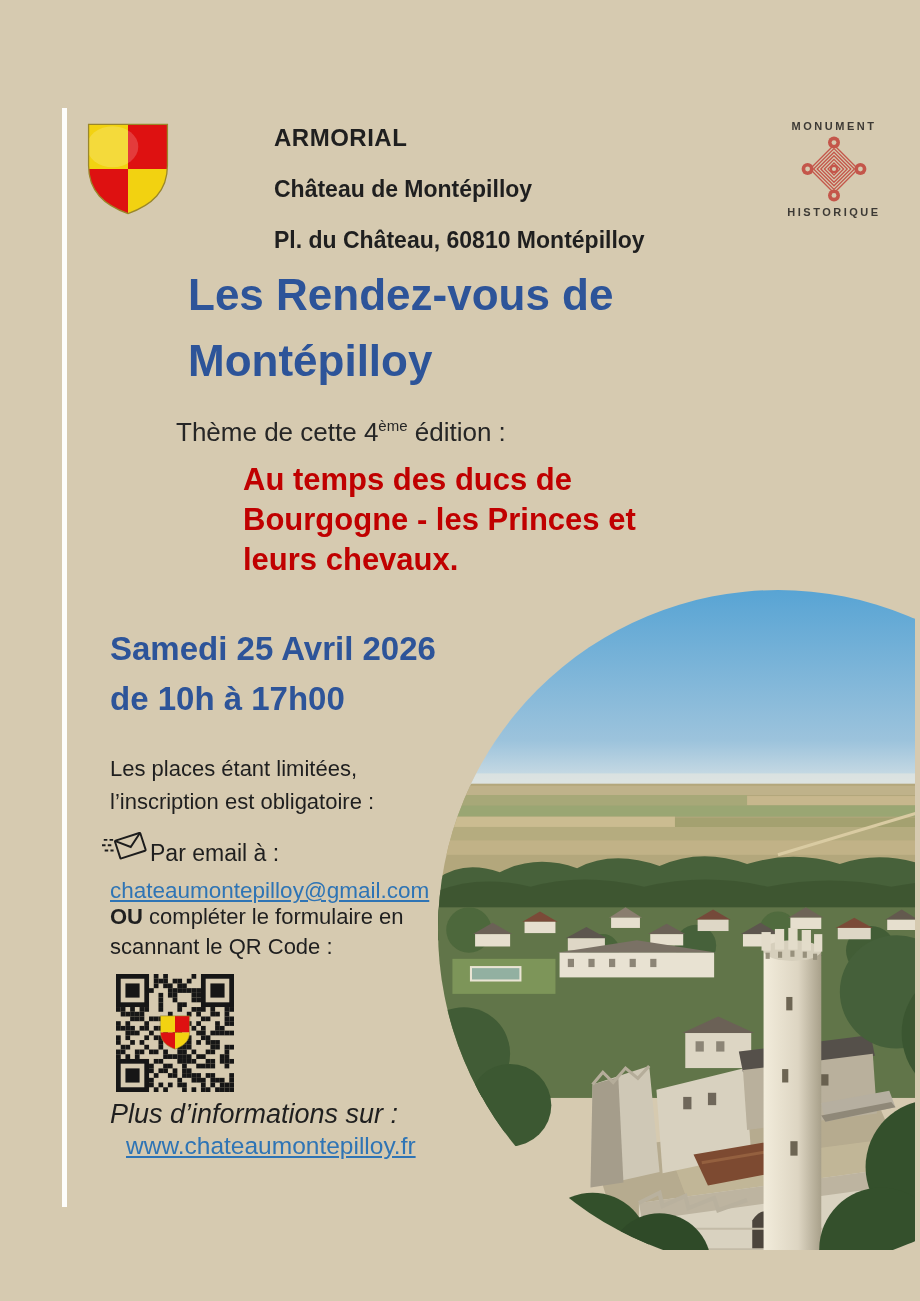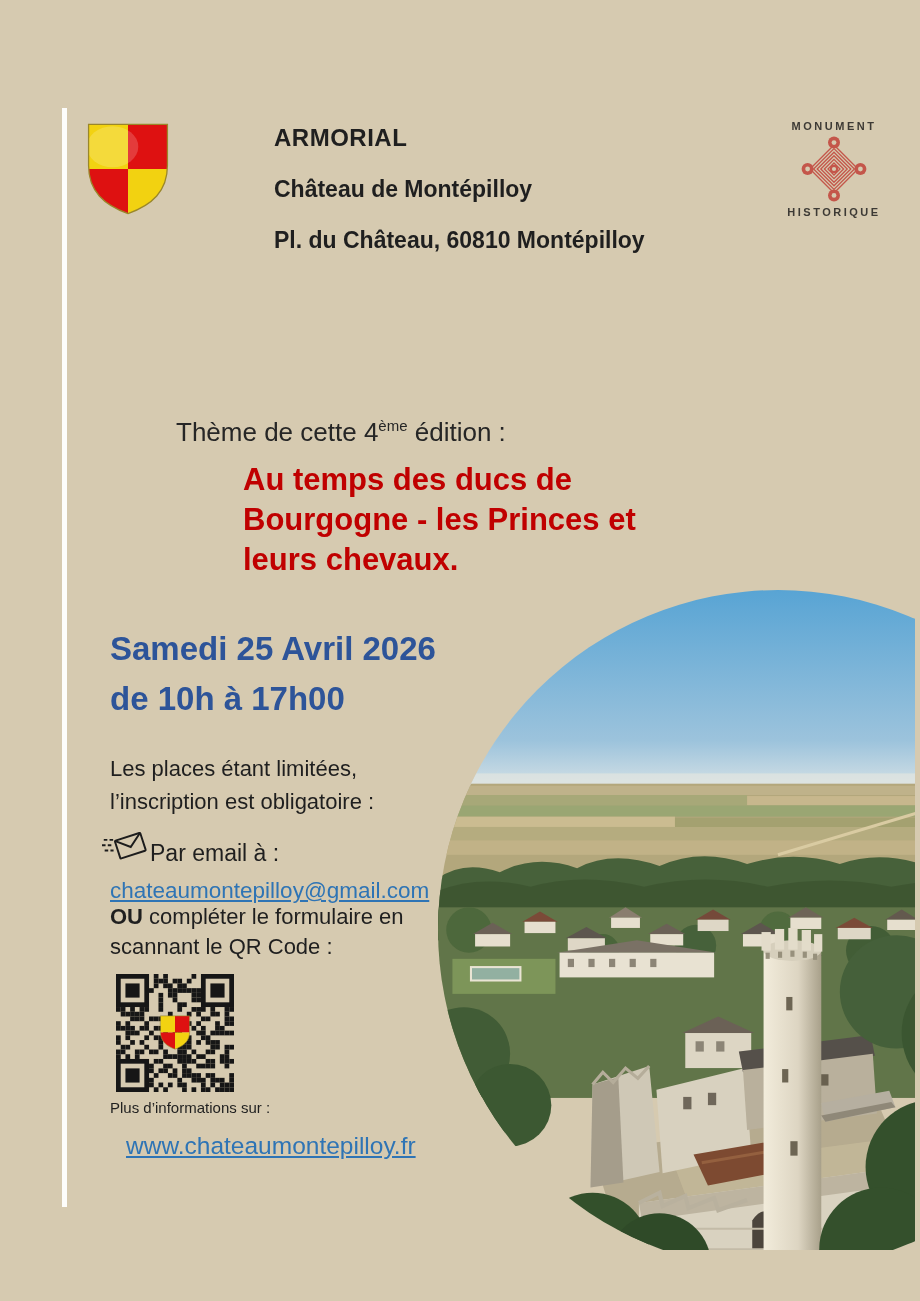--- a/index.html
+++ b/index.html
@@ -38,21 +38,21 @@
   .email-label{left:150px;top:840px;font-size:23px;}
   .email-link{left:110px;top:878px;font-size:22.5px;color:#2e74b5;text-decoration:underline;cursor:pointer;}
   .or-line{left:110px;top:904px;font-size:22px;}
   .or-line b{font-weight:bold;}
   .scan-line{left:110px;top:934px;font-size:22px;}
   
   .qr{left:116px;top:974px;width:118px;height:118px;}
   .qr svg.qr-grid{width:118px;height:118px;display:block;}
   .qr-shield{position:absolute;left:43px;top:40px;width:32px;height:37px;}
   
-  .more-info{left:110px;top:1099px;font-size:15px;}
+  .more-info{left:110px;top:1099px;font-size:27px;font-style:italic;}
   .website{left:126px;top:1132px;font-size:24.5px;color:#2e74b5;text-decoration:underline;cursor:pointer;}
   .phone{left:110px;top:1166px;font-size:21px;font-weight:bold;color:#3d5f97;}
   
   .photo-clip{left:438px;top:590px;width:477px;height:660px;overflow:hidden;}
   .photo-circle{position:absolute;left:0;top:0;width:680px;height:680px;border-radius:50%;overflow:hidden;}
   .photo-circle svg{width:680px;height:680px;display:block;}
 </style>
 </head>
 <body>
 
@@ -302,20 +302,24 @@
             <circle cx="104" cy="60" r="4"></circle>
           <circle cx="60" cy="104" r="4"></circle>
             <circle cx="16" cy="60" r="4"></circle>
           <circle cx="60" cy="60" r="3.5"></circle>
         </g>
       </svg>
     </div>
     <div class="mh-text">HISTORIQUE</div>
   </div>
 
+  <div class="abs title">
+    <div>Les Rendez-vous de</div>
+    <div>Montépilloy</div>
+  </div>
 
   <div class="abs theme-head"><span>Thème de cette 4</span><sup>ème</sup><span> édition :</span></div>
 
   <div class="abs theme-red">
     <div>Au temps des ducs de</div>
     <div>Bourgogne - les Princes et</div>
     <div>leurs chevaux.</div>
   </div>
 
   <div class="abs date">

